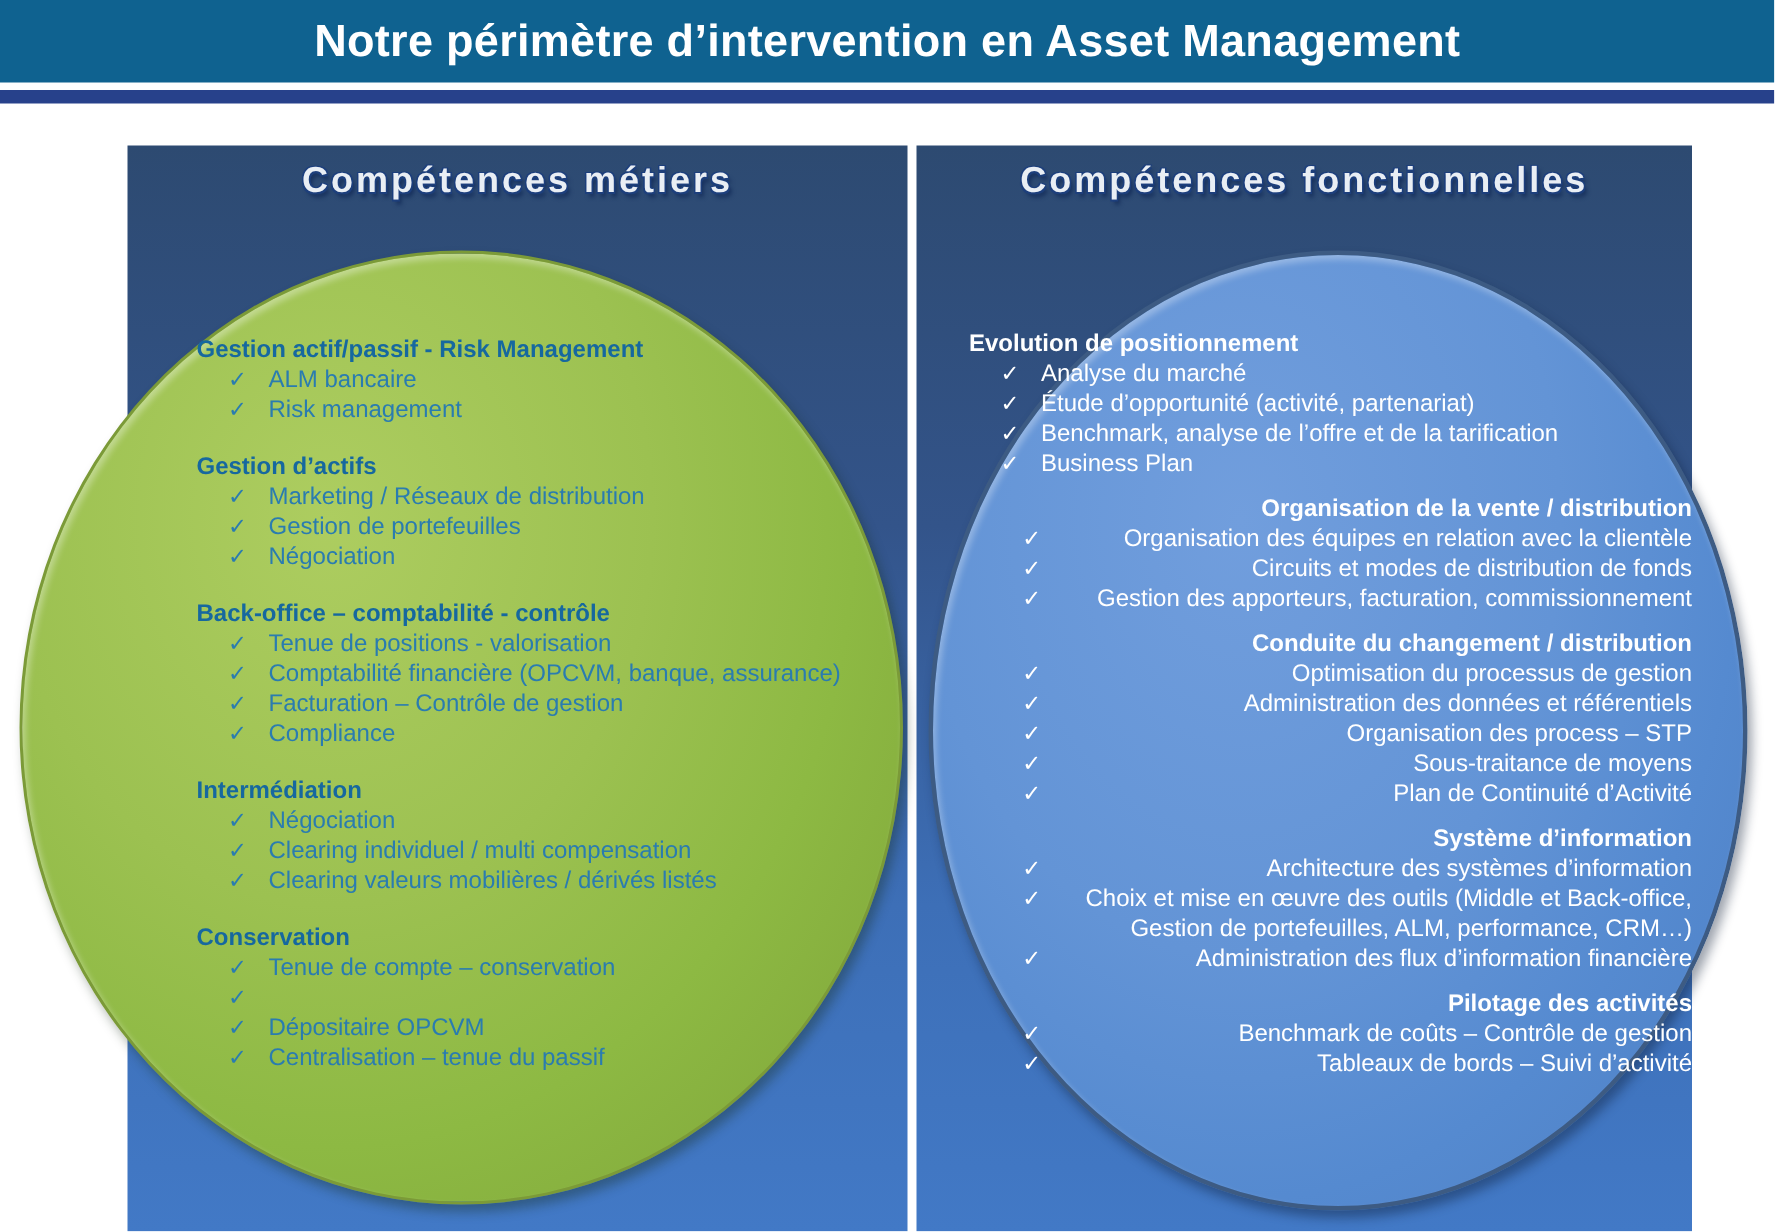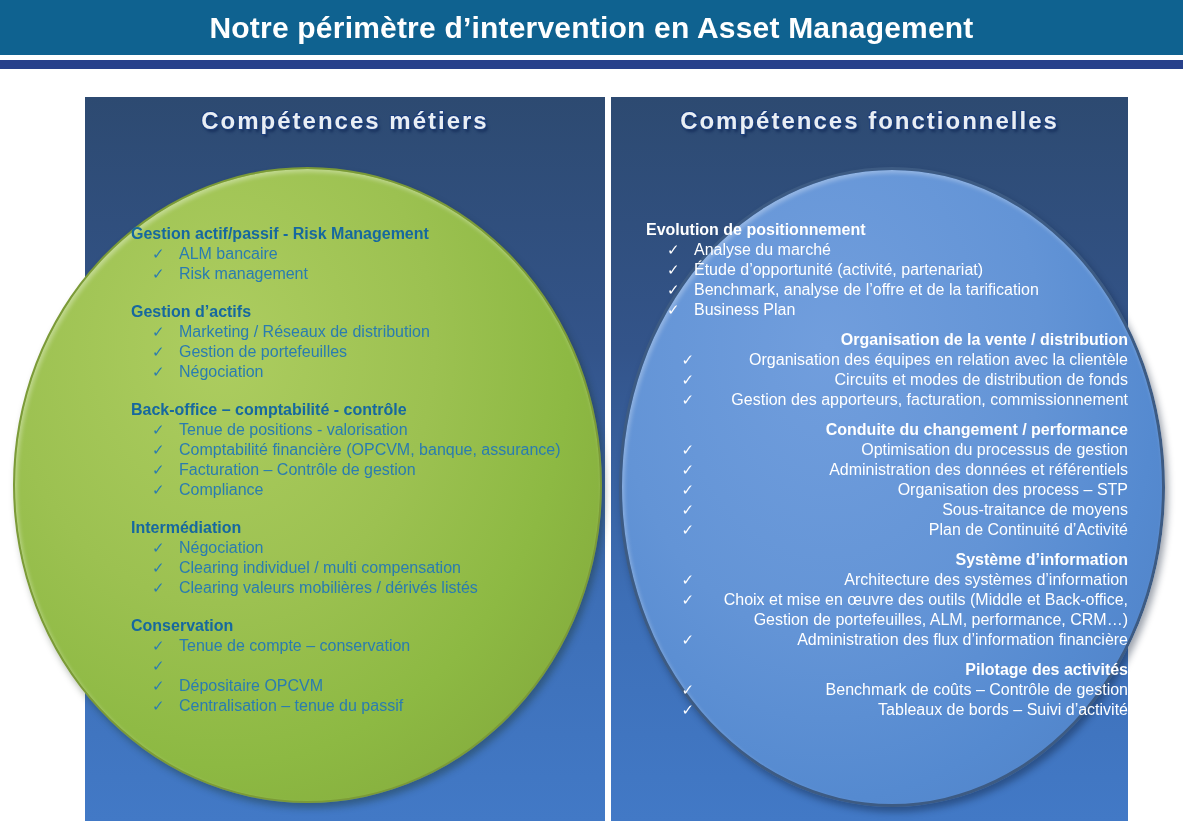--- a/index.html
+++ b/index.html
@@ -195,21 +195,21 @@
         <div class="item">
           <span class="check">✓</span>
           <span class="item-text">Circuits et modes de distribution de fonds</span>
         </div>
         <div class="item">
           <span class="check">✓</span>
           <span class="item-text">Gestion des apporteurs, facturation, commissionnement</span>
         </div>
       </div>
       <div class="sec gap-right">
-        <div class="sec-heading">Conduite du changement / performance</div>
+        <div class="sec-heading">Conduite du changement / distribution</div>
         <div class="item">
           <span class="check">✓</span>
           <span class="item-text">Optimisation du processus de gestion</span>
         </div>
         <div class="item">
           <span class="check">✓</span>
           <span class="item-text">Administration des données et référentiels</span>
         </div>
         <div class="item">
           <span class="check">✓</span>

